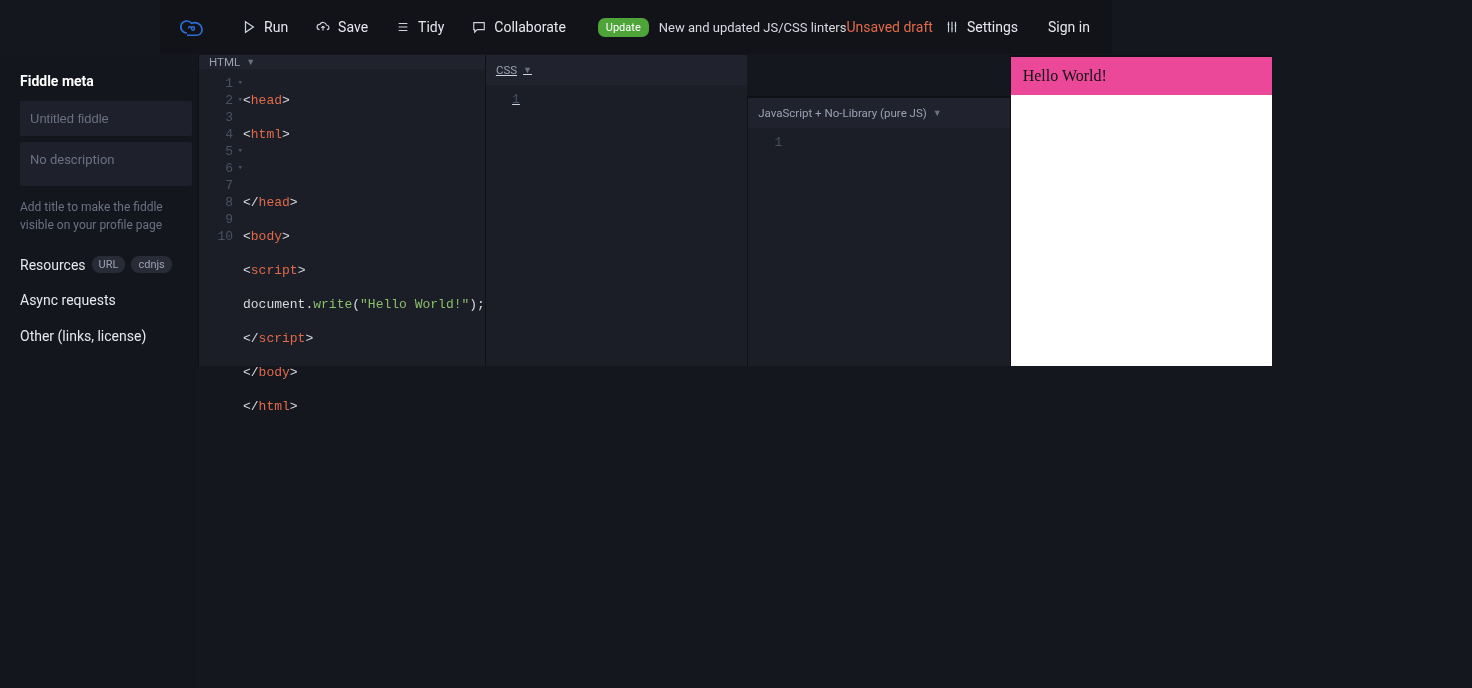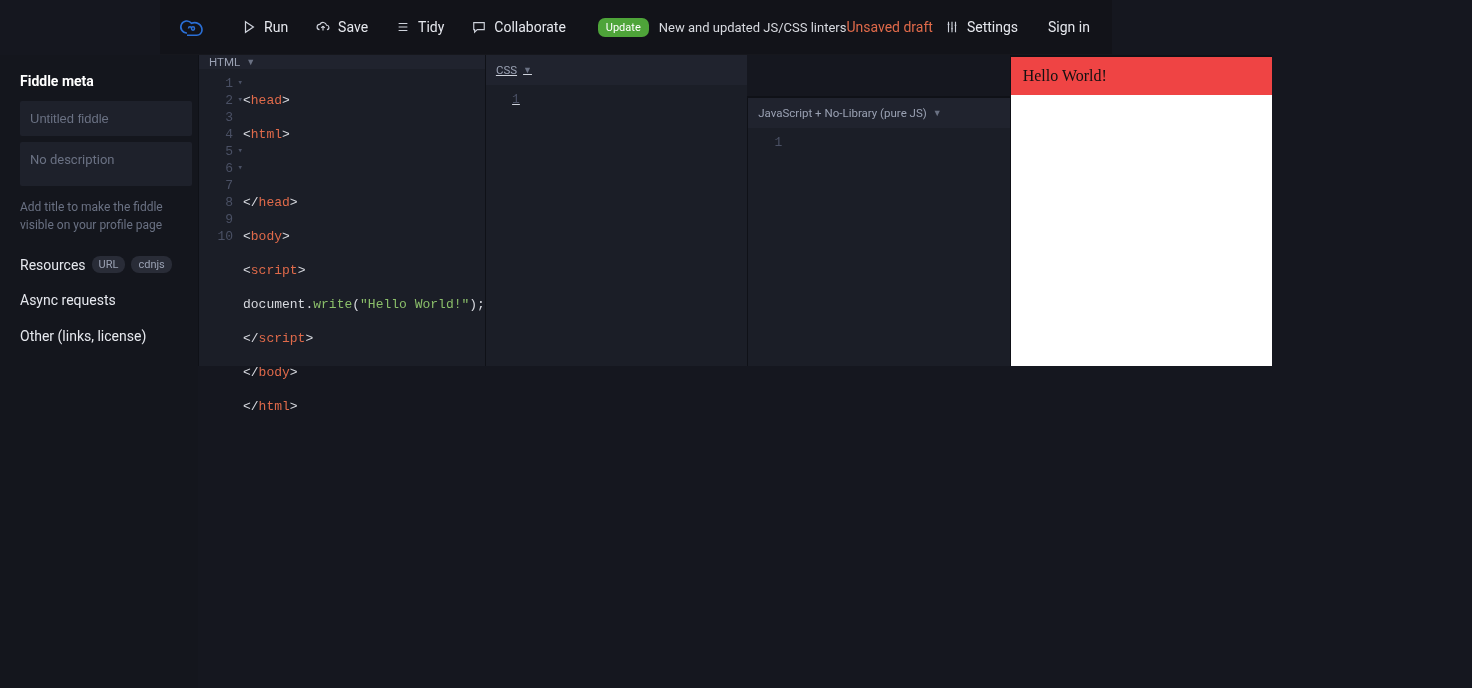--- a/index.html
+++ b/index.html
@@ -96,21 +96,21 @@
   }
   .code { flex: 1; color: #d7d9df; line-height: 17px; white-space: pre; }
   .code .row { height: 17px; }
   .tok-angle  { color: #d7d9df; }
   .tok-tag    { color: #e06a4a; }
   .tok-func   { color: #8bbf6a; }
   .tok-str    { color: #8bbf6a; }
   .tok-punct  { color: #d7d9df; }
   .tok-plain  { color: #d7d9df; }
   .result {
-    background: #ef4444; color: #111; padding: 10px 12px;
+    background: #ec4899; color: #111; padding: 10px 12px;
     font-family: "Times New Roman", Times, serif; font-size: 16px;
   }
 </style>
 </head>
 <body>
 
 <div class="app">
 
   <div class="navbar">
     <div class="logo">

